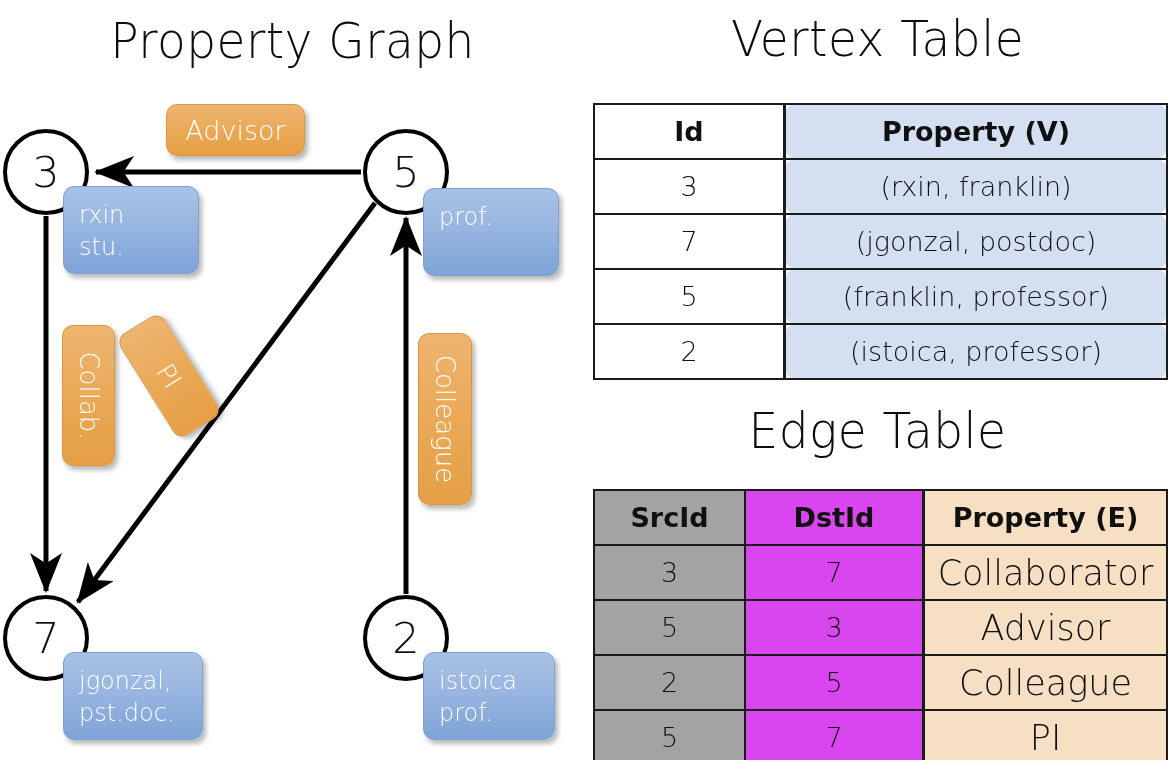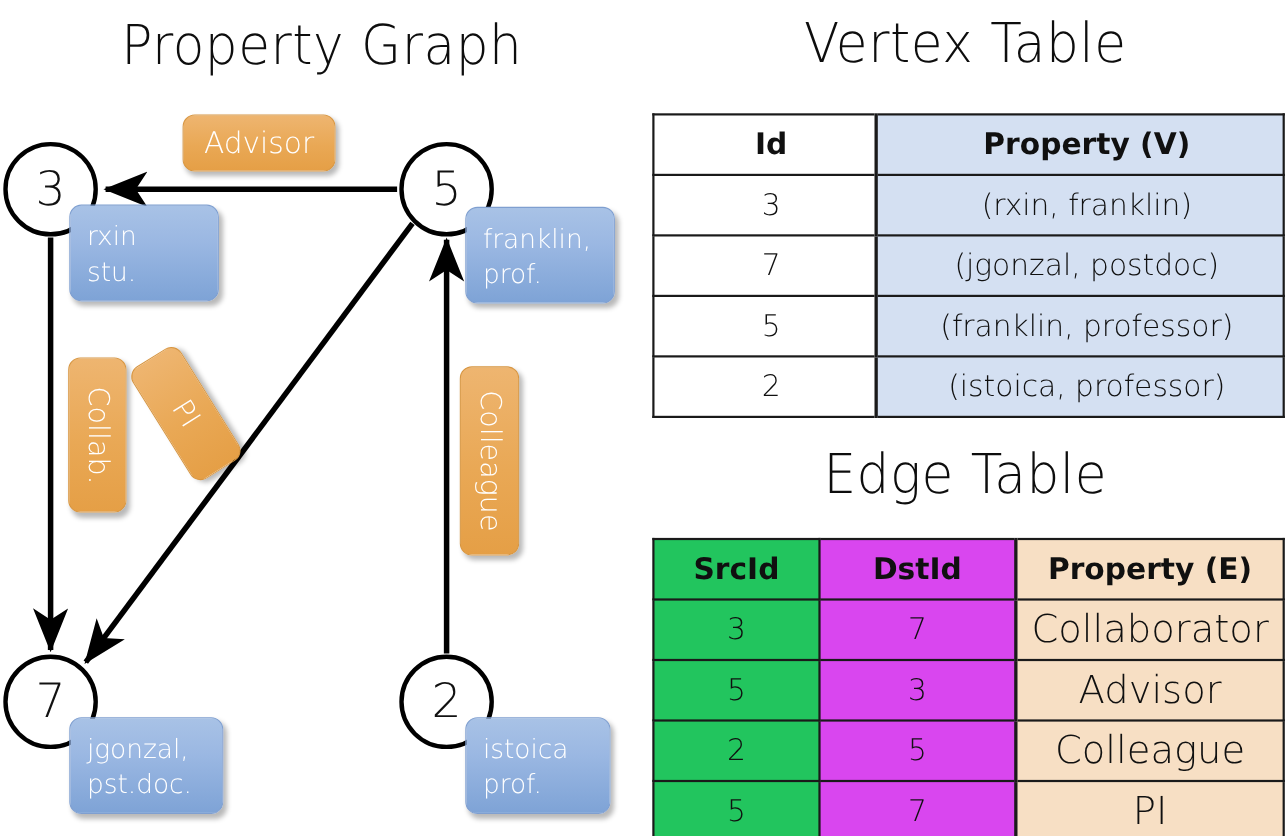--- a/index.html
+++ b/index.html
@@ -142,27 +142,27 @@
     color: #101010;
     padding: 0;
   }
   .data-table th {
     font-weight: 700;
     font-size: 27px;
   }
   .data-table td { font-size: 27px; }
 
   #vertex-table { left: 593px; top: 103px; width: 575px; }
-  #vertex-table th, #vertex-table td { height: 53px; padding-left: 12px; }
+  #vertex-table th, #vertex-table td { height: 53px; }
   #vertex-table .c-id   { width: 188px; background: #ffffff; }
-  #vertex-table .c-prop { background: #d4e0f2; border-left-width: 3px; }
+  #vertex-table .c-prop { background: #d4e0f2; border-left-width: 3px; border-radius: 11px; }
 
   #edge-table { left: 593px; top: 489px; width: 575px; }
   #edge-table th, #edge-table td { height: 53px; }
-  #edge-table .c-src { width: 149px; background: #22c55e; }
+  #edge-table .c-src { width: 149px; background: #a3a3a3; }
   #edge-table .c-dst { width: 176px; background: #d946ef; }
   #edge-table .c-eprop { background: #f7dfc4; border-left-width: 3px; }
   #edge-table .c-eprop.body { font-size: 35px; }
 </style>
 </head>
 <body>
 
 <div class="big-title" id="title-property-graph">Property Graph</div>
 
 <div class="big-title" id="title-vertex-table">Vertex Table</div>
@@ -198,21 +198,20 @@
   </div>
   <div class="node" id="node-2">
     <span>2</span>
   </div>
 
   <div class="prop-box" id="prop-rxin">
     <span>rxin</span>
     <span>stu.</span>
   </div>
   <div class="prop-box" id="prop-franklin">
-    <span>franklin,</span>
     <span>prof.</span>
   </div>
   <div class="prop-box" id="prop-jgonzal">
     <span>jgonzal,</span>
     <span>pst.doc.</span>
   </div>
   <div class="prop-box" id="prop-istoica">
     <span>istoica</span>
     <span>prof.</span>
   </div>

